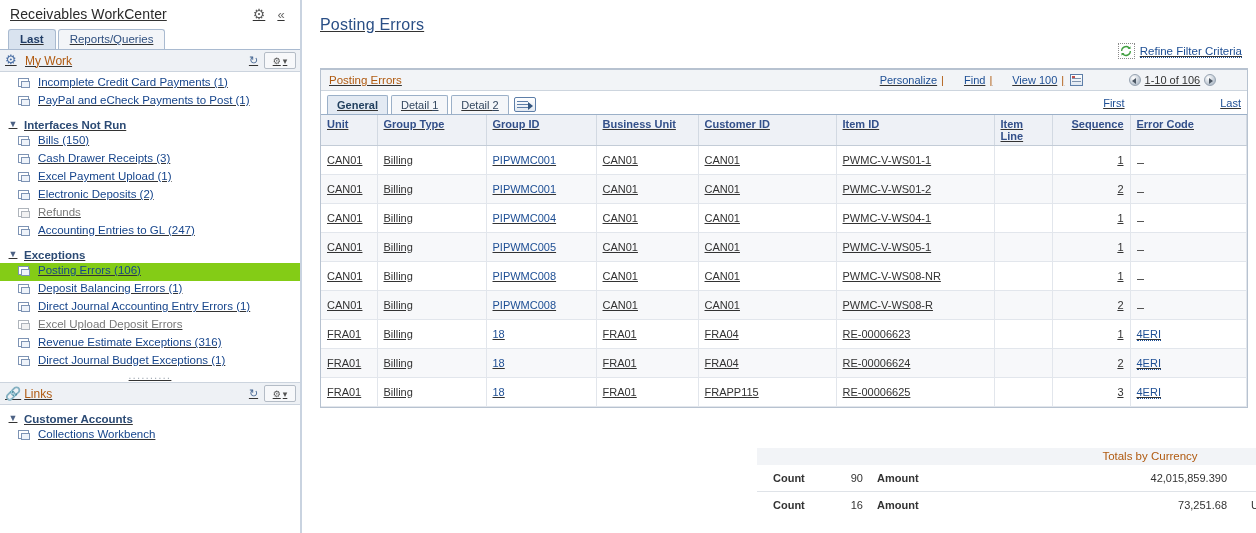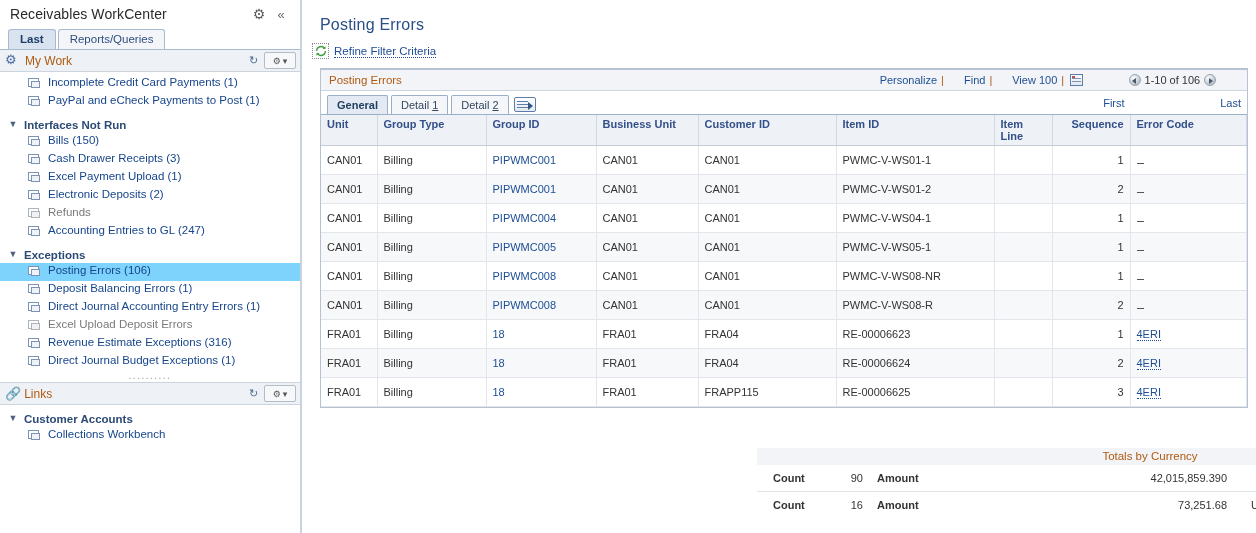--- a/index.html
+++ b/index.html
@@ -1,20 +1,20 @@
 <!DOCTYPE html>
 <html><head>
 <meta charset="utf-8">
 <style>
   html,body{margin:0;padding:0;}
   body{
     width:1256px;height:533px;overflow:hidden;background:#ffffff;
     font-family:"Liberation Sans",sans-serif;font-size:11px;color:#333;
   }
-  .app{display:flex;width:1256px;height:533px;}
+  .app{display:flex;width:1256px;height:533px;text-decoration:underline;}
 
   
   .sidebar{width:302px;height:533px;background:#ffffff;border-right:2px solid #c9d3e0;
            position:relative;box-sizing:border-box;}
   .wc-title-bar{height:28px;display:flex;align-items:center;padding:0 8px 0 10px;}
   .wc-title{font-size:14px;color:#2a2a2a;flex:1;letter-spacing:.1px;}
   .wc-ico{width:22px;text-align:center;color:#6b6b6b;font-size:13px;cursor:pointer;}
   .wc-ico.gear{font-size:14px;color:#5d5d5d;}
   .wc-ico.collapse{font-size:13px;color:#6b6b6b;}
 
@@ -32,22 +32,22 @@
   .hbtn{width:17px;height:15px;margin-left:2px;display:flex;align-items:center;
         justify-content:center;cursor:pointer;color:#4a6a95;font-size:11px;}
   .hbtn.box{border:1px solid #b4bcc6;background:#f7f8fa;width:30px;border-radius:2px;
             color:#555;font-size:9px;gap:2px;}
 
   .sb-scroll{position:relative;}
   .sec{margin-top:5px;}
   .sec-head{display:flex;align-items:center;height:17px;padding-left:5px;}
   .caret{width:16px;text-align:center;color:#4d6285;font-size:9px;cursor:pointer;line-height:1;}
   .sec-label{font-size:11.5px;font-weight:bold;color:#2b4a74;padding-left:3px;}
-  .li{display:flex;align-items:flex-start;padding:1px 4px 1px 28px;min-height:16px;cursor:pointer;}
-  .li.sel{background:#7dd3fc;}
+  .li{display:flex;align-items:flex-start;padding:1px 4px 1px 18px;min-height:16px;cursor:pointer;}
+  .li.sel{background:#84cc16;}
   .li .lico{width:16px;flex:0 0 16px;padding-top:2px;}
   .li .ltxt{font-size:11.5px;color:#16458c;line-height:13.5px;padding-left:4px;}
   .li .ltxt.dim{color:#7a7a7a;}
 
   .dots{text-align:center;color:#9aa3ad;font-size:10px;letter-spacing:1.5px;
         height:11px;line-height:9px;}
   .links-head{height:21px;display:flex;align-items:center;background:#eef1f5;
               border-top:1px solid #ccd4de;border-bottom:1px solid #ccd4de;padding:0 4px 0 5px;}
 
   
@@ -57,21 +57,21 @@
          border:1px solid #7d93b4;background:#eef3fa;box-sizing:border-box;}
   .pgico.dim{border-color:#aeb4bb;}
   .pgico.dim:before{border-color:#aeb4bb;background:#f2f2f2;}
 
   
   .gearglyph{font-size:13px;line-height:13px;}
 
   
   .main{flex:1;height:533px;position:relative;box-sizing:border-box;padding:0 0 0 10px;}
   .page-title{font-size:16px;color:#2a4f86;padding:16px 0 0 8px;letter-spacing:.2px;}
-  .refine-row{display:flex;align-items:center;
+  .refine-row{display:flex;justify-content:flex-end;align-items:center;
               padding:6px 14px 0 0;height:22px;}
   .refine-ico{width:17px;height:16px;border:1px dotted #8a8a8a;display:flex;align-items:center;
               justify-content:center;margin-right:5px;box-sizing:border-box;}
   .refine-link{font-size:11.5px;color:#1d4e94;border-bottom:1px dotted #1d4e94;cursor:pointer;}
 
   .grid-wrap{margin:6px 8px 0 8px;border:1px solid #b7c2d0;border-top:2px solid #b7c2d0;}
   .grid-title-bar{display:flex;align-items:center;height:20px;background:#f2f4f7;
                   border-bottom:1px solid #cdd5de;padding:0 6px 0 8px;}
   .grid-title{font-size:11.5px;color:#b05a10;flex:1;}
   .gt-links{font-size:11px;color:#1d4e94;display:flex;align-items:center;gap:4px;}

